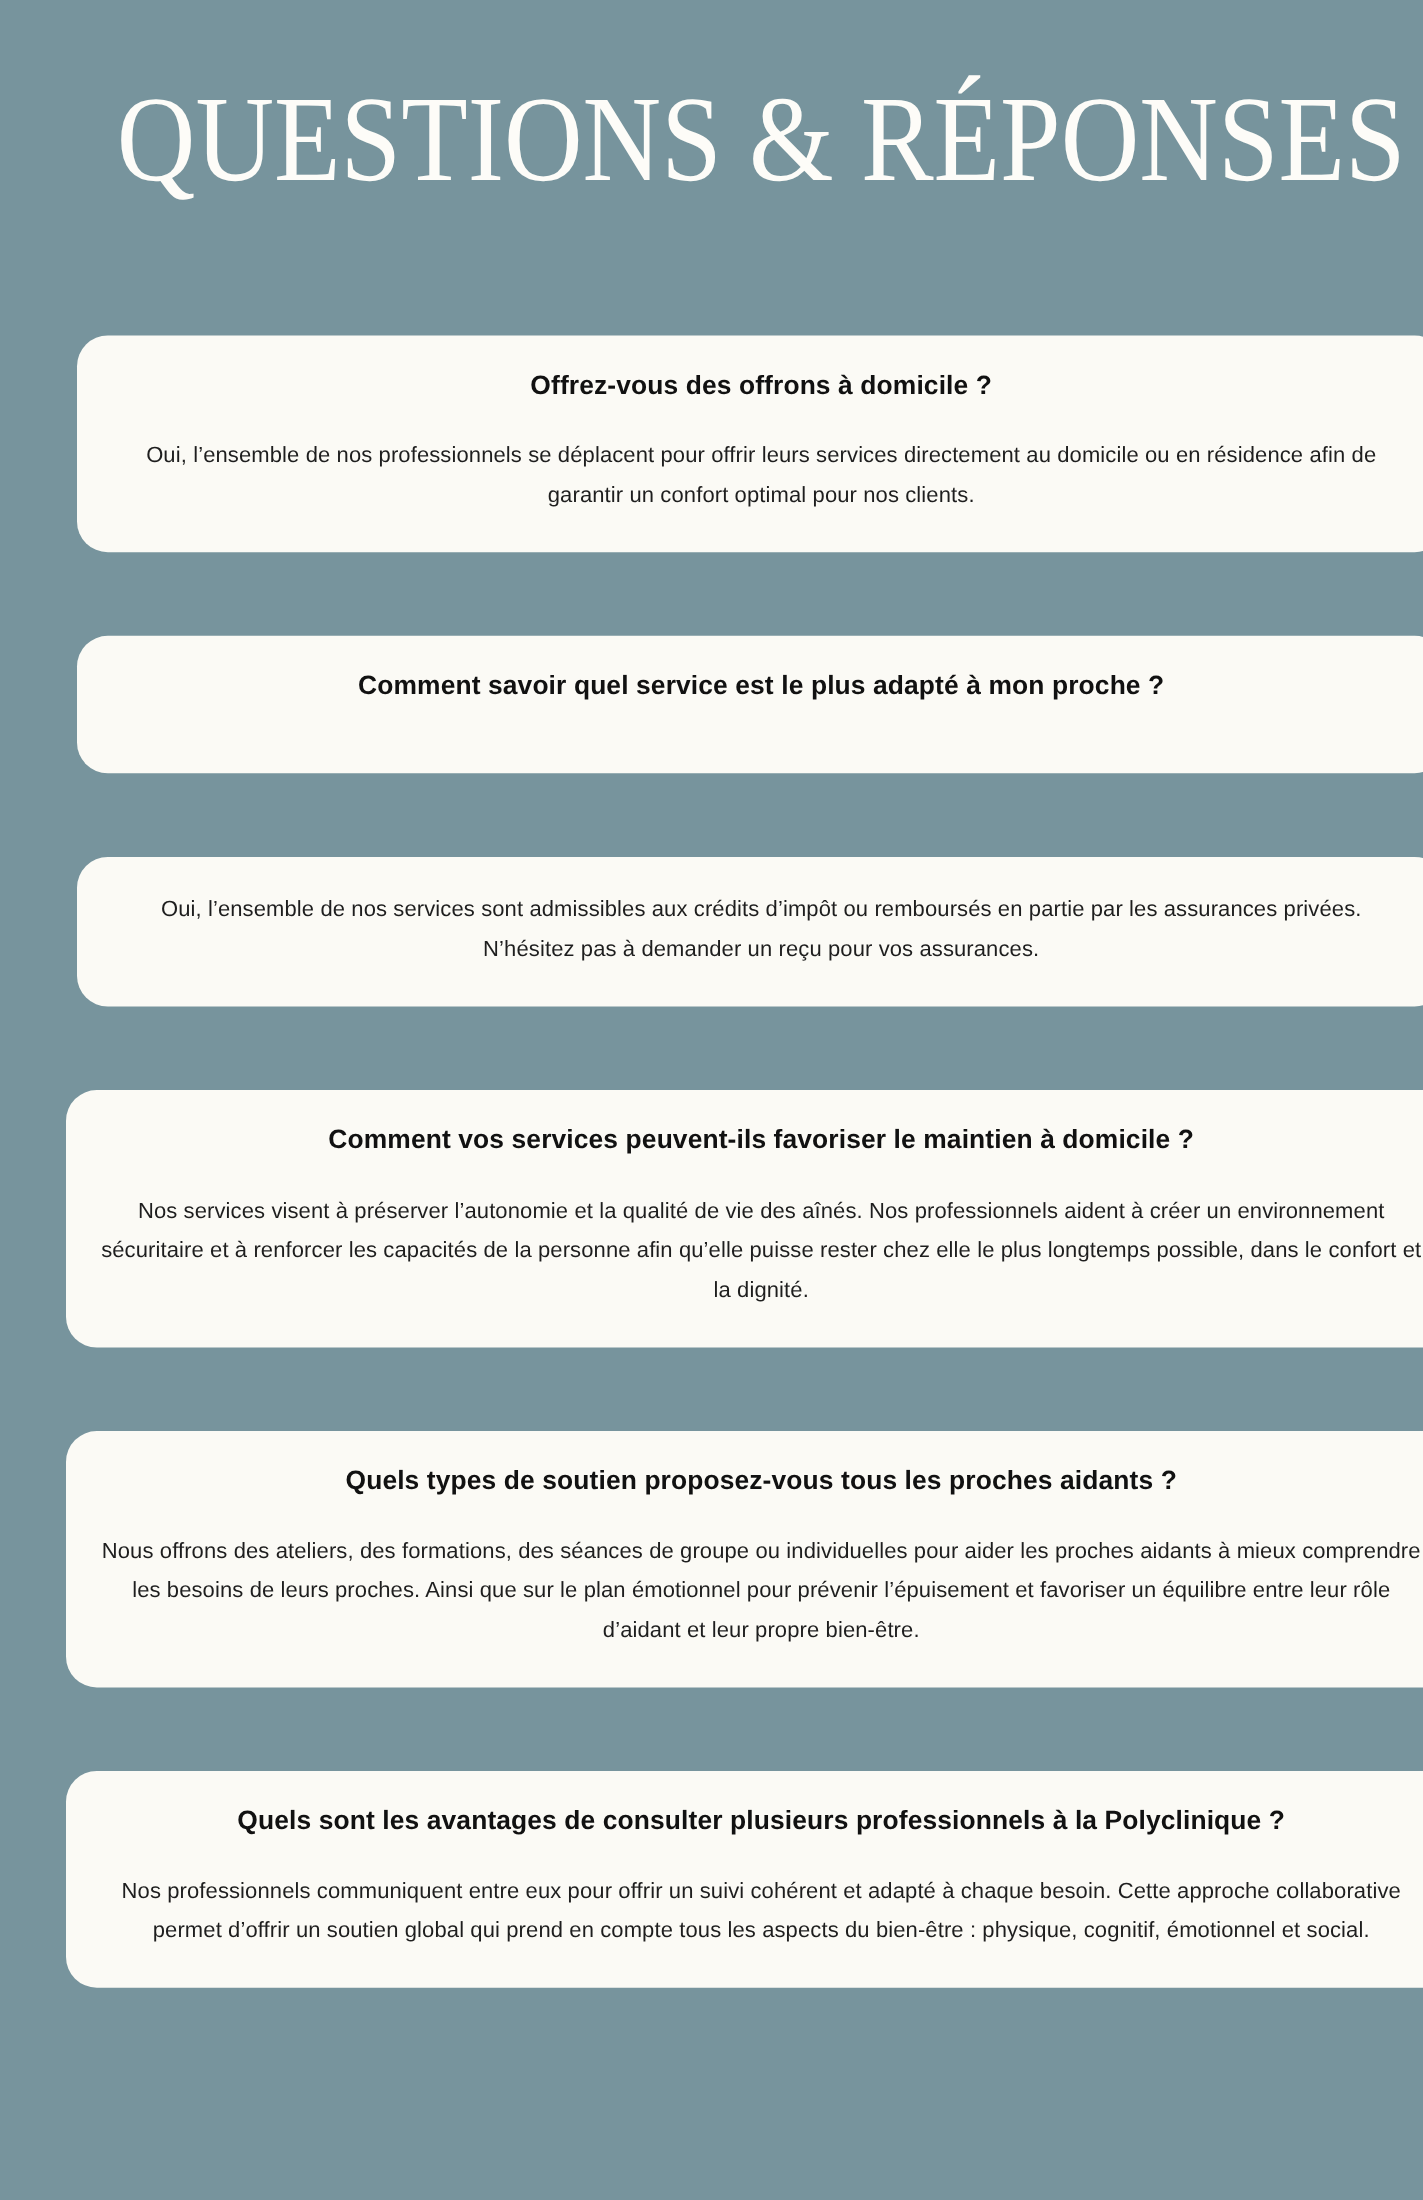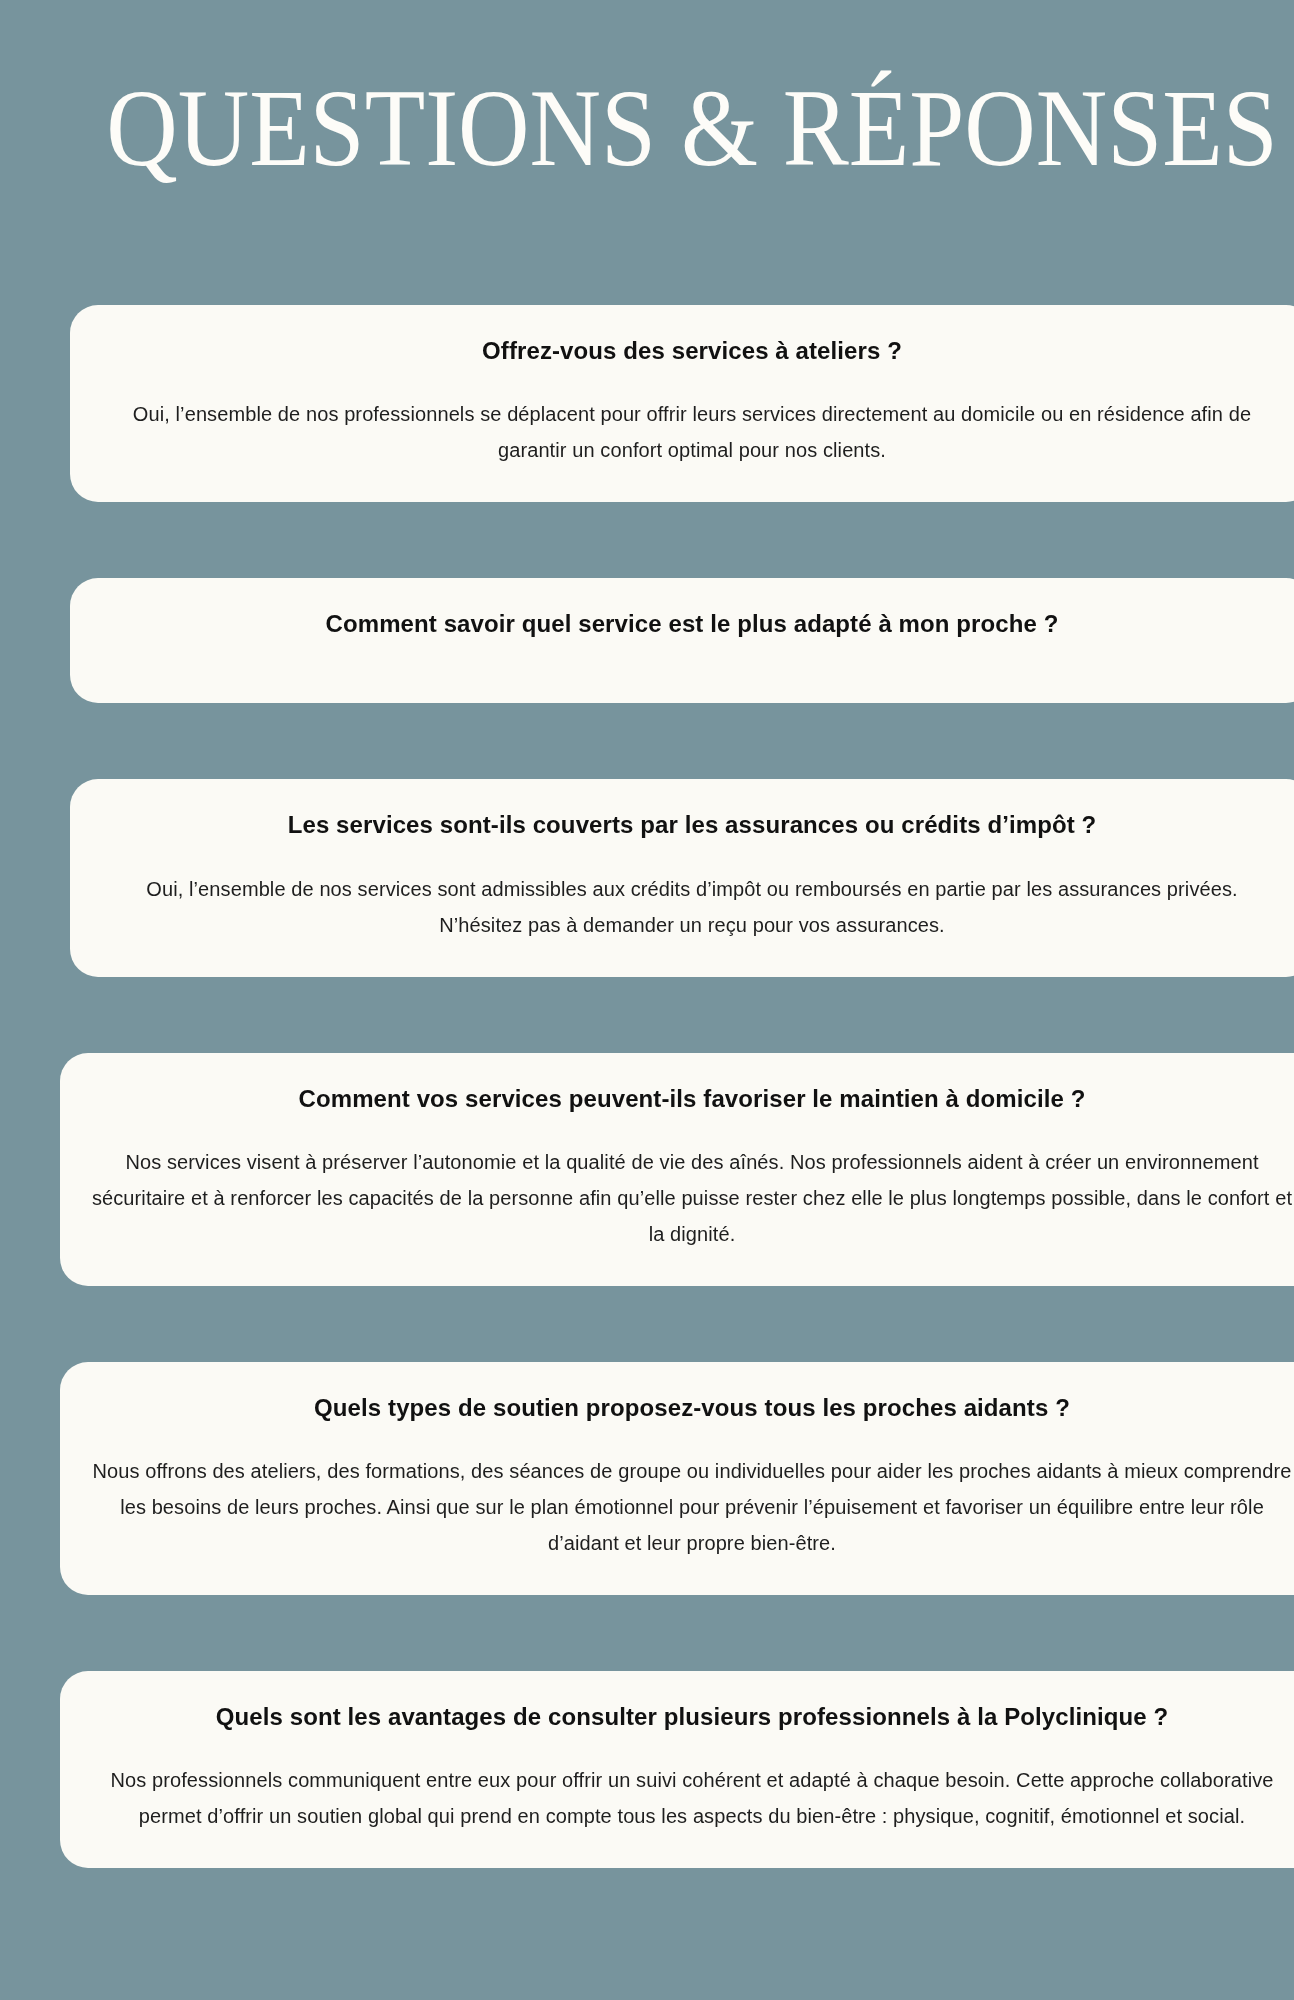--- a/index.html
+++ b/index.html
@@ -74,30 +74,29 @@
 </head>
 <body>
 
 <div class="page">
 
   <h1 class="page-title">QUESTIONS &amp; RÉPONSES</h1>
 
   <div class="cards">
 
     <section class="faq-card narrow">
-      <h2 class="faq-question">Offrez-vous des services à ateliers ?</h2>
+      <h2 class="faq-question">Offrez-vous des offrons à domicile ?</h2>
       <p class="faq-answer">Oui, l’ensemble de nos professionnels se déplacent pour offrir leurs services directement au domicile ou en résidence afin de garantir un confort optimal pour nos clients.</p>
     </section>
 
     <section class="faq-card narrow">
       <h2 class="faq-question">Comment savoir quel service est le plus adapté à mon proche ?</h2>
     </section>
 
     <section class="faq-card narrow">
-      <h2 class="faq-question">Les services sont-ils couverts par les assurances ou crédits d’impôt ?</h2>
       <p class="faq-answer">Oui, l’ensemble de nos services sont admissibles aux crédits d’impôt ou remboursés en partie par les assurances privées. N’hésitez pas à demander un reçu pour vos assurances.</p>
     </section>
 
     <section class="faq-card">
       <h2 class="faq-question">Comment vos services peuvent-ils favoriser le maintien à domicile ?</h2>
       <p class="faq-answer">Nos services visent à préserver l’autonomie et la qualité de vie des aînés. Nos professionnels aident à créer un environnement sécuritaire et à renforcer les capacités de la personne afin qu’elle puisse rester chez elle le plus longtemps possible, dans le confort et la dignité.</p>
     </section>
 
     <section class="faq-card">
       <h2 class="faq-question">Quels types de soutien proposez-vous tous les proches aidants ?</h2>

